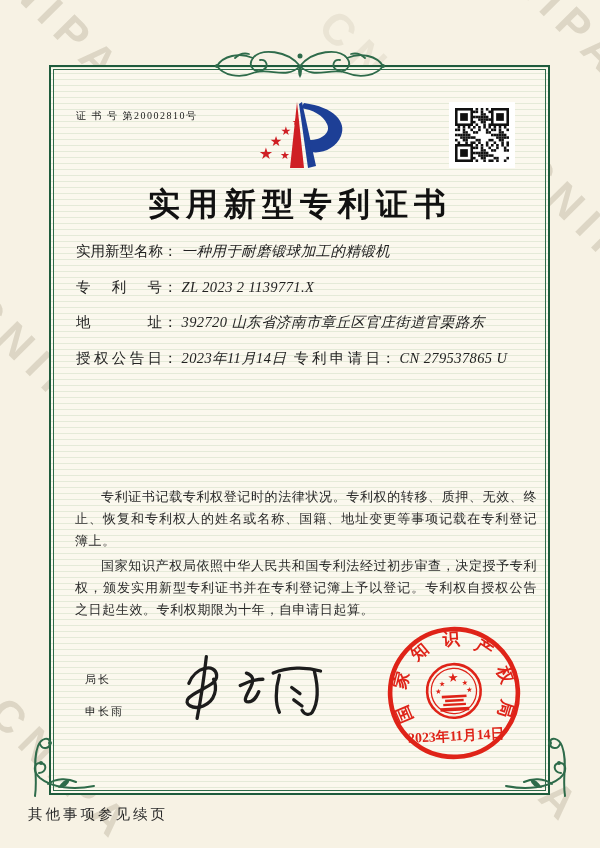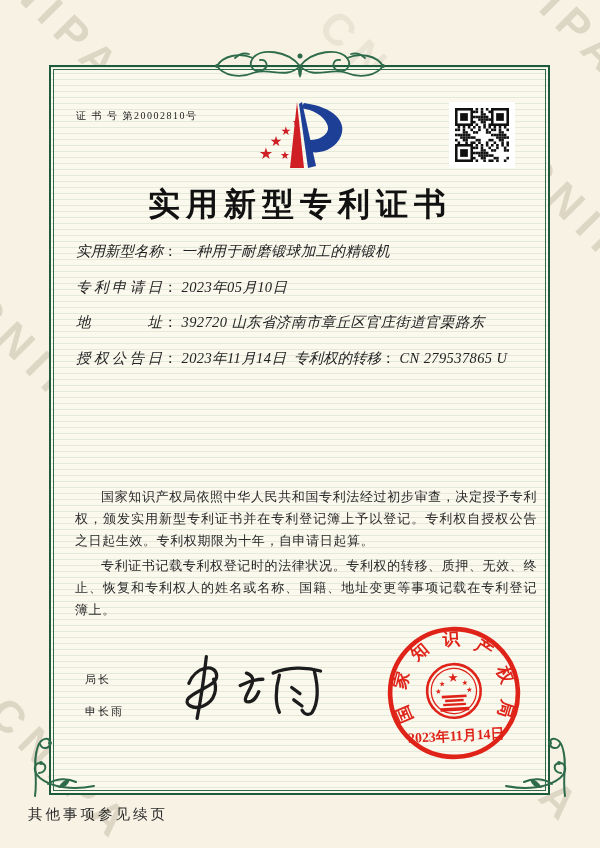--- a/index.html
+++ b/index.html
@@ -28,21 +28,21 @@
 
   .logo{position:absolute;left:252px;top:95px;width:96px;height:84px;}
   .qr-box{position:absolute;left:449px;top:102px;width:66px;height:66px;background:#ffffff;
           display:flex;align-items:center;justify-content:center;}
 
   .title{position:absolute;left:0;top:183px;width:100%;text-align:center;
          font-size:32px;font-weight:bold;letter-spacing:6px;color:#111;}
 
   .fields{position:absolute;left:76px;top:241px;width:460px;font-size:14.5px;}
   .row{position:relative;height:35.5px;line-height:20px;white-space:nowrap;}
-  .lbl{display:inline-block;width:86px;text-align:justify;text-align-last:justify;vertical-align:top;font-style:italic;}
+  .lbl{display:inline-block;width:86px;text-align:justify;text-align-last:justify;vertical-align:top;}
   .colon{display:inline-block;margin:0 4px 0 1px;}
   .val{letter-spacing:0.4px;font-style:italic;}
   .pair2{position:absolute;left:218px;top:0;}
 
   .paras{position:absolute;left:75px;top:486px;width:462px;font-size:13px;line-height:1.7;
          letter-spacing:0.6px;text-align:justify;color:#2a2a2a;}
   .paras p{margin:0 0 3px 0;text-indent:2em;}
 
   .signer{position:absolute;left:85px;top:663px;font-size:11px;line-height:32px;letter-spacing:2px;}
   .signature{position:absolute;left:158px;top:643px;width:180px;height:90px;}
@@ -275,36 +275,36 @@
       </svg>
   </div>
 
   <div class="title">实用新型专利证书</div>
 
   <div class="fields">
     <div class="row">
       <span class="lbl">实用新型名称</span><span class="colon">：</span><span class="val">一种用于耐磨锻球加工的精锻机</span>
     </div>
     <div class="row">
-      <span class="lbl">专利申请日</span><span class="colon">：</span><span class="val">2023年05月10日</span>
+      <span class="lbl">专利号</span><span class="colon">：</span><span class="val">ZL 2023 2 1139771.X</span>
     </div>
     <div class="row">
       <span class="lbl">地址</span><span class="colon">：</span><span class="val">392720 山东省济南市章丘区官庄街道官栗路东</span>
     </div>
     <div class="row">
       <span class="lbl">授权公告日</span><span class="colon">：</span><span class="val">2023年11月14日</span>
       <span class="pair2">
-        <span class="lbl">专利权的转移</span><span class="colon">：</span><span class="val">CN 279537865 U</span>
+        <span class="lbl">专利申请日</span><span class="colon">：</span><span class="val">CN 279537865 U</span>
       </span>
     </div>
   </div>
 
   <div class="paras">
+    <p>专利证书记载专利权登记时的法律状况。专利权的转移、质押、无效、终止、恢复和专利权人的姓名或名称、国籍、地址变更等事项记载在专利登记簿上。</p>
     <p>国家知识产权局依照中华人民共和国专利法经过初步审查，决定授予专利权，颁发实用新型专利证书并在专利登记簿上予以登记。专利权自授权公告之日起生效。专利权期限为十年，自申请日起算。</p>
-    <p>专利证书记载专利权登记时的法律状况。专利权的转移、质押、无效、终止、恢复和专利权人的姓名或名称、国籍、地址变更等事项记载在专利登记簿上。</p>
   </div>
 
   <div class="signer">
     <div>局长</div>
     <div>申长雨</div>
   </div>
 
   <svg class="signature" viewBox="0 0 175 85">
     <g fill="none" stroke="#1c1c1c" stroke-width="3.2" stroke-linecap="round">
       <path d="M30,38 C36,22 56,18 57,30 C58,40 38,44 30,52 C24,58 34,64 44,60 C56,55 58,42 54,34"></path>

